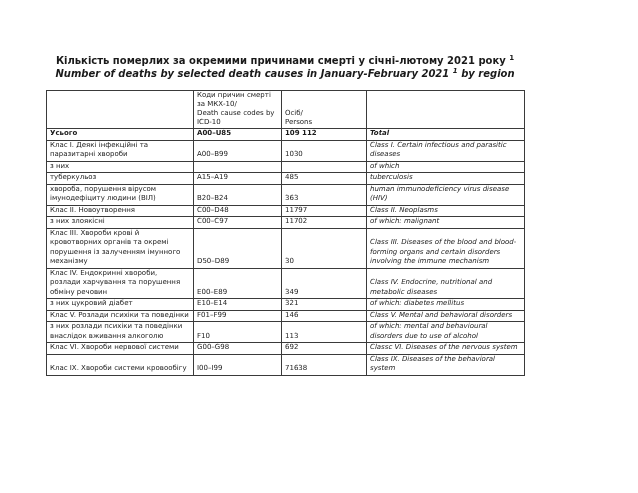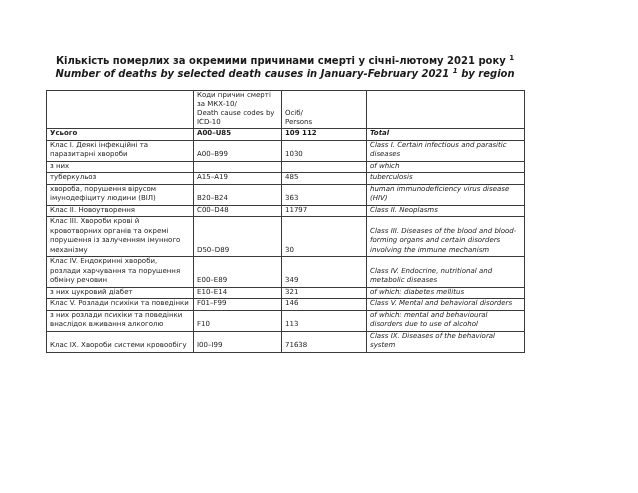--- a/index.html
+++ b/index.html
@@ -119,20 +119,26 @@
           <td class="c-num">363</td>
           <td class="c-en ind">human immunodeficiency virus disease (HIV)</td>
         </tr>
         <tr>
           <td class="c-uk">Клас II. Новоутворення</td>
           <td class="c-code">C00–D48</td>
           <td class="c-num">11797</td>
           <td class="c-en">Class II. Neoplasms</td>
         </tr>
         <tr>
+          <td class="c-uk ind">з них злоякісні</td>
+          <td class="c-code">C00–C97</td>
+          <td class="c-num">11702</td>
+          <td class="c-en ind">of which: malignant</td>
+        </tr>
+        <tr>
           <td class="c-uk">Клас III. Хвороби крові й кровотворних органів та окремі порушення із залученням імунного механізму</td>
           <td class="c-code">D50–D89</td>
           <td class="c-num">30</td>
           <td class="c-en">Class III. Diseases of the blood and blood-forming organs and certain disorders involving the immune mechanism</td>
         </tr>
         <tr>
           <td class="c-uk">Клас IV. Ендокринні хвороби, розлади харчування та порушення обміну речовин</td>
           <td class="c-code">E00–E89</td>
           <td class="c-num">349</td>
           <td class="c-en">Class IV. Endocrine, nutritional and metabolic diseases</td>
@@ -149,20 +155,26 @@
           <td class="c-num">146</td>
           <td class="c-en">Class V. Mental and behavioral disorders</td>
         </tr>
         <tr>
           <td class="c-uk ind">з них розлади психіки та поведінки внаслідок вживання алкоголю</td>
           <td class="c-code">F10</td>
           <td class="c-num">113</td>
           <td class="c-en ind">of which: mental and behavioural disorders due to use of alcohol</td>
         </tr>
         <tr>
+          <td class="c-uk">Клас VI. Хвороби нервової системи</td>
+          <td class="c-code">G00–G98</td>
+          <td class="c-num">692</td>
+          <td class="c-en">Classc VI. Diseases of the nervous system</td>
+        </tr>
+        <tr>
           <td class="c-uk">Клас IX. Хвороби системи кровообігу</td>
           <td class="c-code">I00–I99</td>
           <td class="c-num">71638</td>
           <td class="c-en">Class IX. Diseases of the behavioral system</td>
         </tr>
       </tbody>
   </table>
 
 </div>
 

